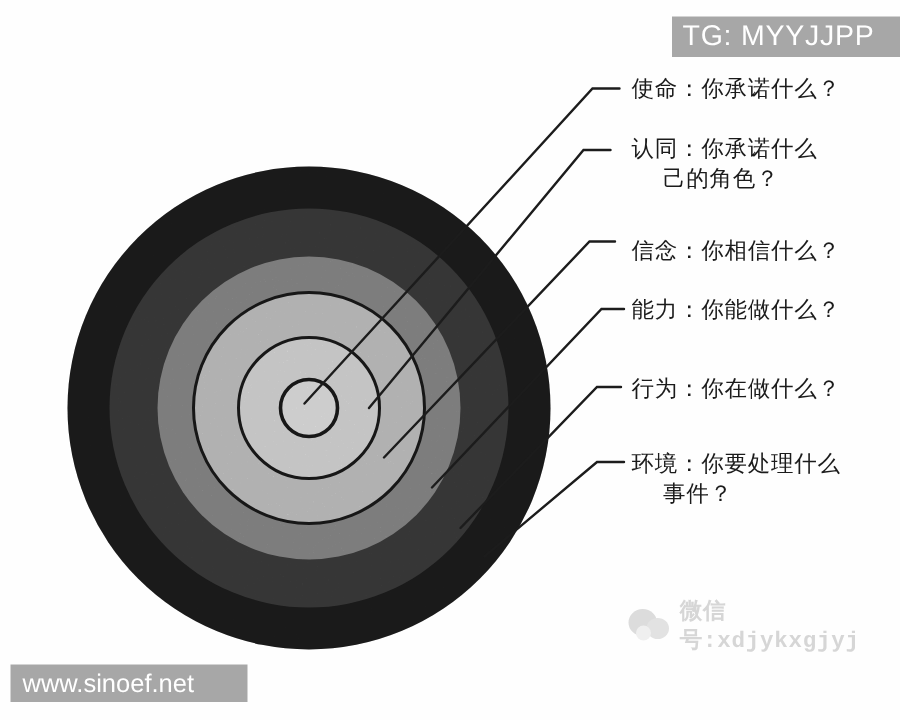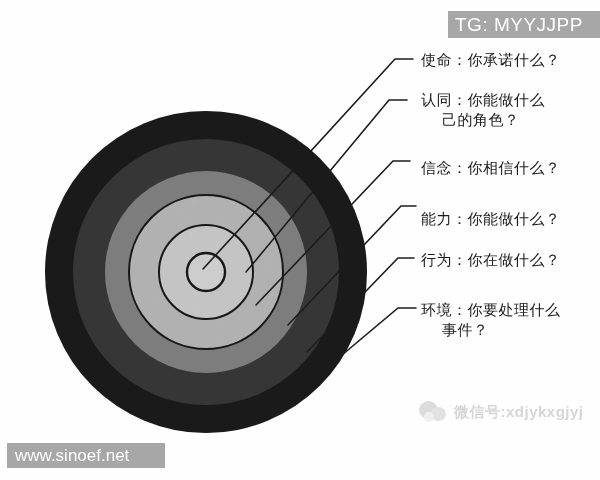--- a/index.html
+++ b/index.html
@@ -81,21 +81,21 @@
   }
   #wechat-icon .blob {
     position: absolute;
     border-radius: 50%;
     background: #dcdcdc;
   }
   #wechat-icon .b1 { left: 1px;  top: 3px;  width: 19px; height: 18px; }
   #wechat-icon .b2 { left: 13px; top: 9px;  width: 15px; height: 14px; background:#e2e2e2; }
   #wechat-icon .b3 { left: 6px;  top: 14px; width: 10px; height: 10px; background:#efefef; }
   #wechat-text {
-    font-family: Liberation Sans, sans-serif;
+    font-family: Liberation Mono, monospace;
     font-size: 15px;
     font-weight: bold;
     letter-spacing: 0.5px;
   }
 </style>
 </head>
 <body>
 
 <div id="stage">
 
@@ -129,29 +129,29 @@
       <polyline points="307,352 398,258 414,258"></polyline>
       <polyline points="323,371 398,308 416,308"></polyline>
     </g>
   </svg>
 
   <div class="level-label" style="top:50px">
     <div>使命：你承诺什么？</div>
   </div>
 
   <div class="level-label" style="top:90px">
-    <div>认同：你能做什么</div>
+    <div>认同：你承诺什么</div>
     <div class="line2">己的角色？</div>
   </div>
 
   <div class="level-label" style="top:158px">
     <div>信念：你相信什么？</div>
   </div>
 
-  <div class="level-label" style="top:209px">
+  <div class="level-label" style="top:197px">
     <div>能力：你能做什么？</div>
   </div>
 
   <div class="level-label" style="top:300px">
     <div>环境：你要处理什么</div>
     <div class="line2">事件？</div>
   </div>
 
   <div class="level-label" style="top:250px">
     <div>行为：你在做什么？</div>

